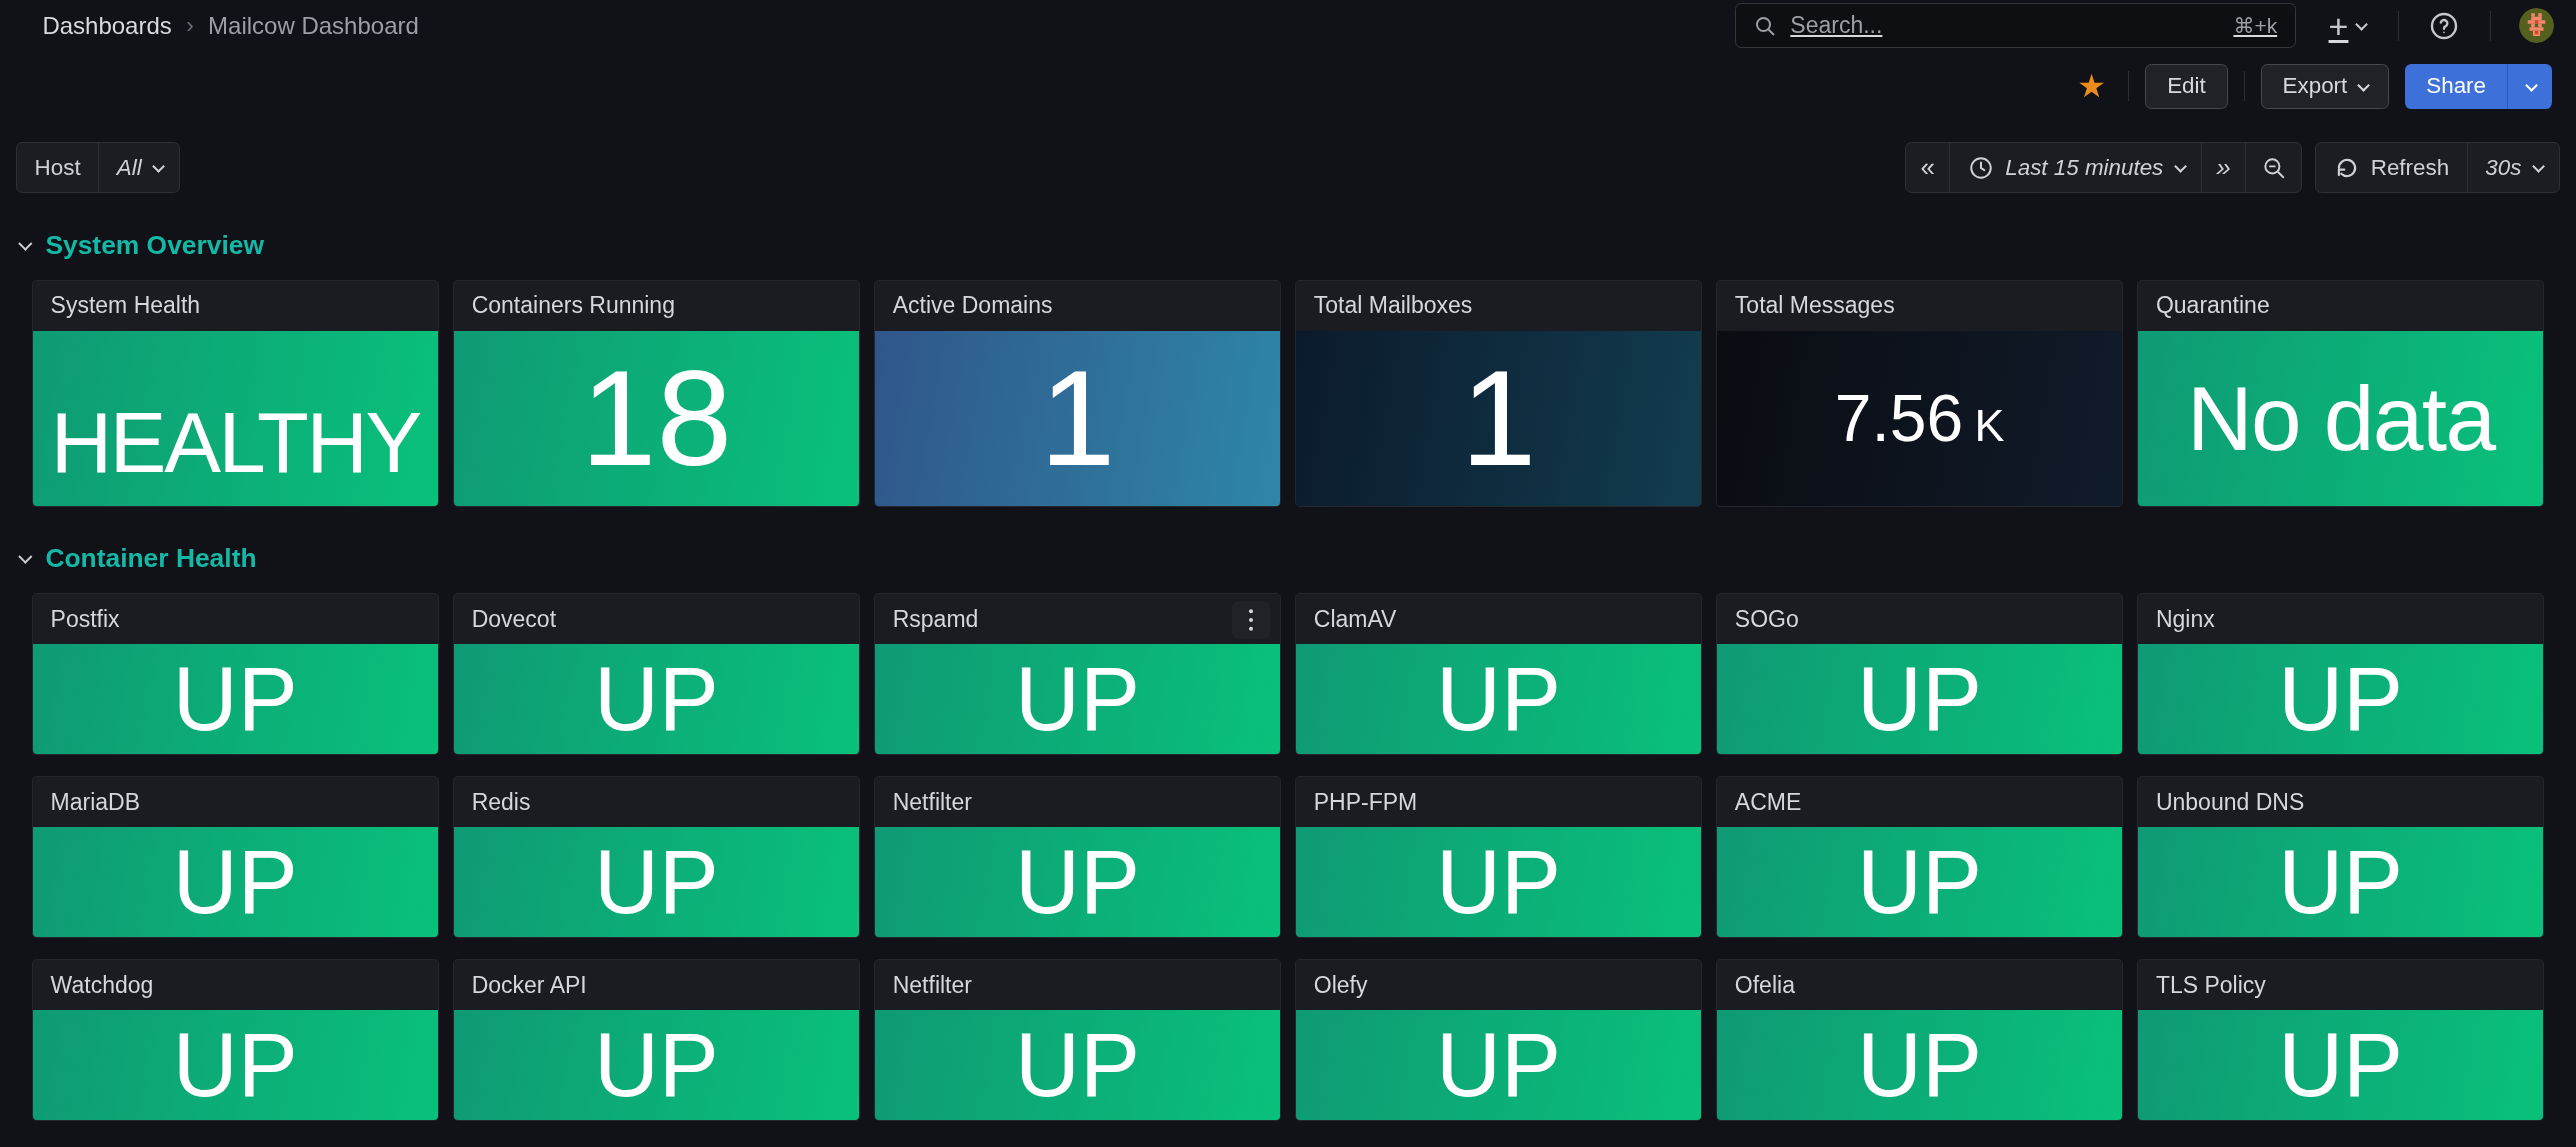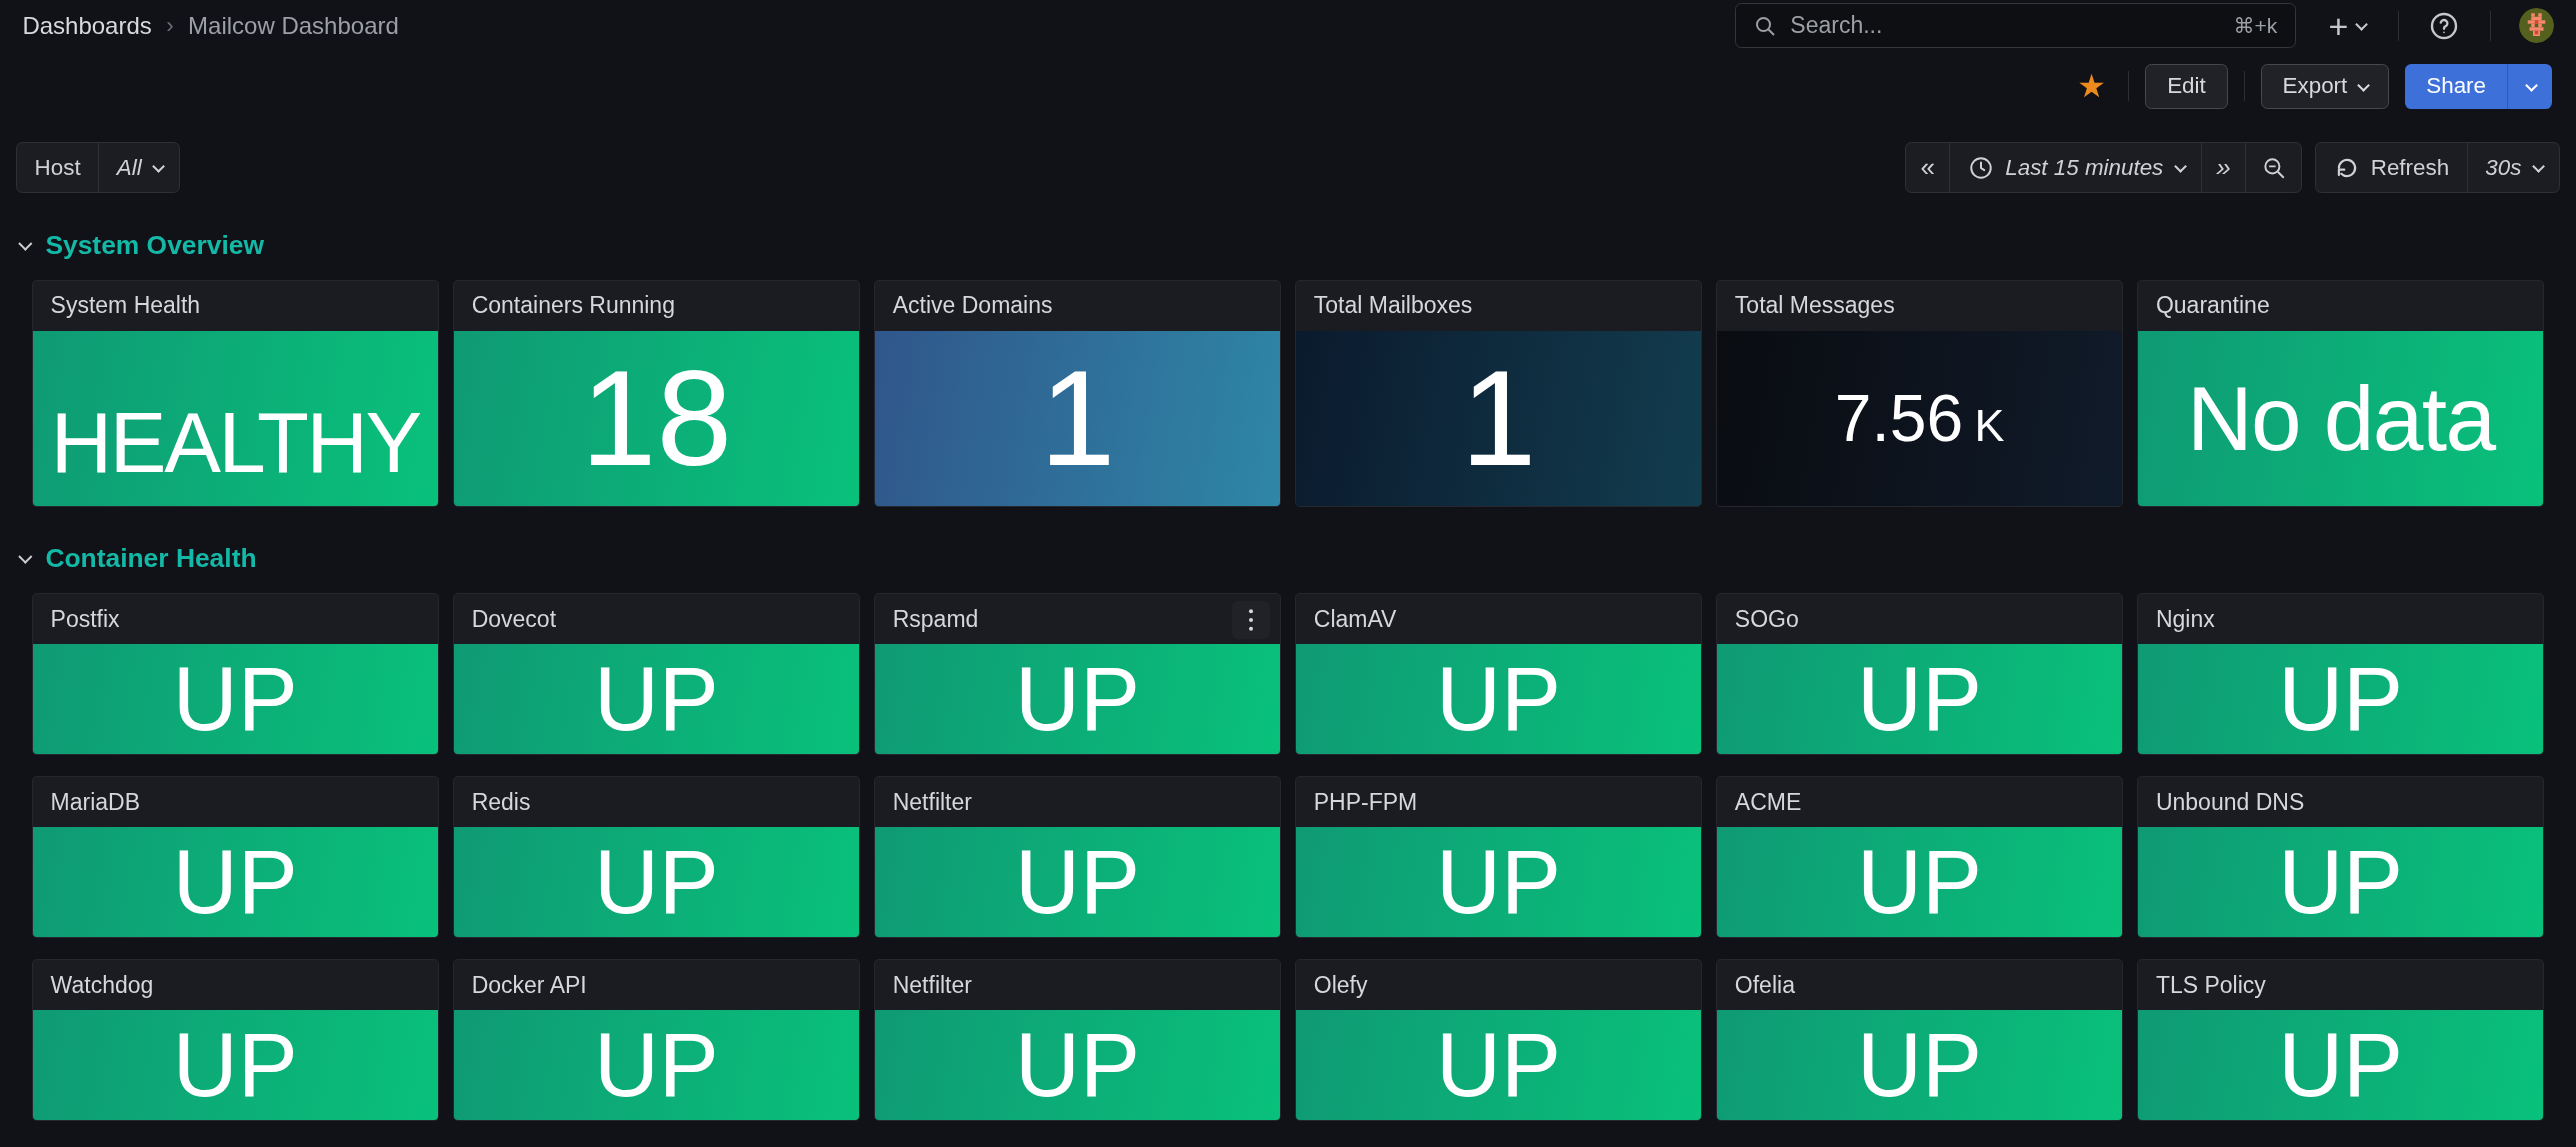--- a/index.html
+++ b/index.html
@@ -7,27 +7,27 @@
   body {
     background: var(--page-bg, #111217);
     font-family: "Liberation Sans", sans-serif;
     color: var(--text-primary, #d8d9dd);
     -webkit-font-smoothing: antialiased;
   }
 
   
   .navbar {
     height:51px; display:flex; justify-content:space-between;
-    padding:0 22.4px; background:var(--page-bg,#111217);
+    padding:0 22.4px; background:var(--page-bg,#111217);margin-left:20px;
   }
   .breadcrumb { display:flex; align-items:center; font-size:24px; }
   .bc-root { color:var(--text-primary,#d8d9dd); font-weight:500; cursor:pointer; }
   .bc-sep { color:#6e7077; margin:0 14.4px; font-size:22.4px; }
   .bc-current { color:var(--text-secondary,#9d9fa7); font-weight:400; }
-  .nav-right { display:flex; align-items:center; gap:28px; }
+  .nav-right { display:flex; align-items:center; gap:28px;text-decoration:underline; }
   .search-box {
     position:relative; width:561px; height:45px;
     border:0.8px solid #34363c; border-radius:6.4px; background:#0e0f13;
     display:flex; align-items:center; padding:0 17.6px; gap:13px;
   }
   .search-box input {
     flex:1; background:transparent; border:none; outline:none;
     color:var(--text-primary,#d8d9dd); font-size:23px; font-family:inherit;
   }
   .search-box input::placeholder { color:#9d9fa7; }

